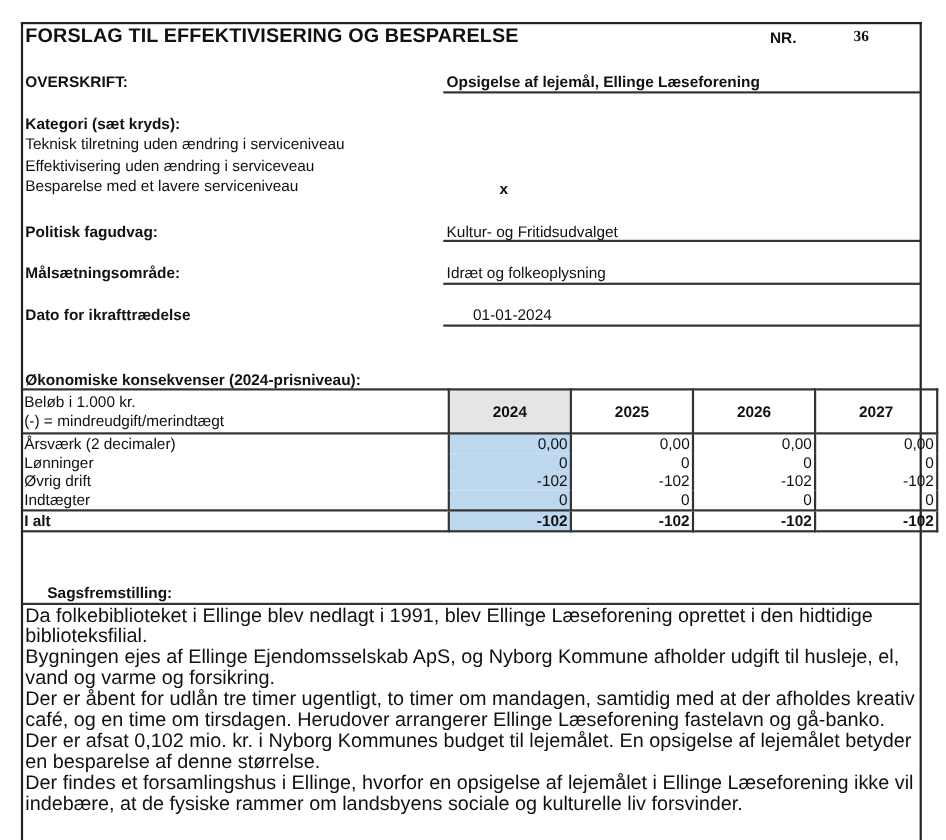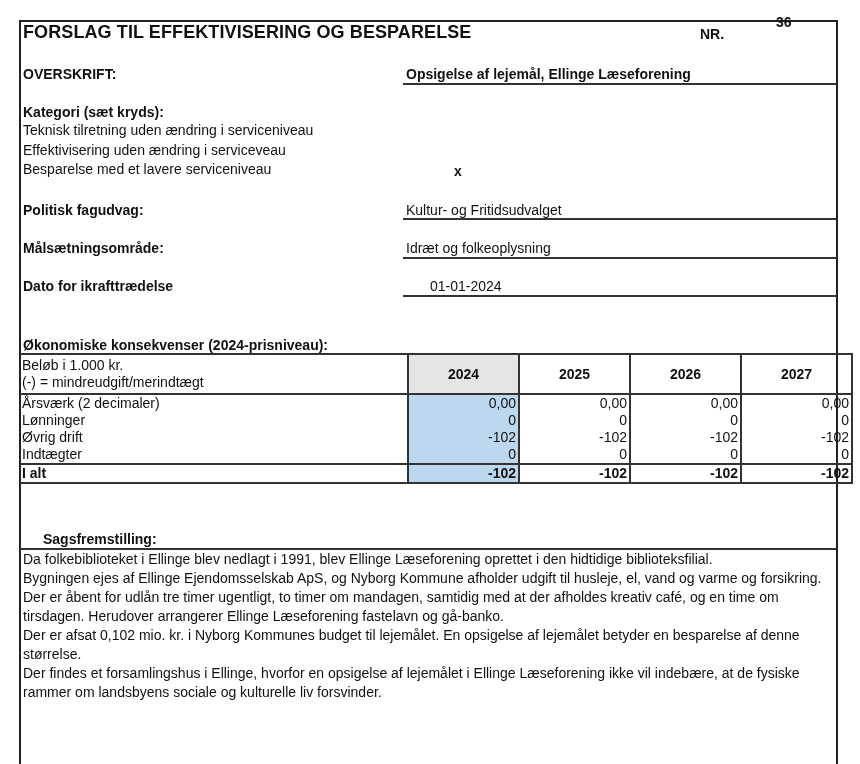--- a/index.html
+++ b/index.html
@@ -4,21 +4,21 @@
 <style>
   html, body { margin:0; padding:0; background:#ffffff; }
   body { width:860px; height:764px; position:relative; overflow:hidden;
          font-family:"Liberation Sans", sans-serif; color:#111; font-size:14px; }
   .frame { position:absolute; left:19px; top:20px; width:819px; height:760px;
            border-left:2px solid #222; border-right:2px solid #222; border-top:2px solid #222; box-sizing:border-box; }
   .abs { position:absolute; white-space:nowrap; }
   .b { font-weight:bold; }
   .title { left:23px; top:22px; font-size:18px; font-weight:bold; letter-spacing:0.1px; }
   .nr-label { left:700px; top:26px; font-size:14px; font-weight:bold; }
-  .nr-value { left:776px; top:14px; font-size:14px; font-weight:bold; }
+  .nr-value { left:776px; top:26px; font-size:14px; font-weight:bold;font-family:Liberation Serif, serif; }
   .hline { position:absolute; height:0; border-top:2px solid #333; }
   .lbl { left:23px; font-size:14px; font-weight:bold; }
   .txt { left:23px; font-size:14px; }
   .val { font-size:14px; }
 
   table.econ { position:absolute; left:20px; top:353px; border-collapse:collapse; font-size:14px; }
   table.econ td { padding:0 2px; height:17px; line-height:17px; }
   table.econ .hdr-row td { height:38px; }
   .c0 { width:383px; }
   .cy { width:105px; }
@@ -26,21 +26,21 @@
   .num { text-align:right; }
   .yearhdr { text-align:center; font-weight:bold; }
   .hdr-left { line-height:17px !important; }
   .bt { border-top:2px solid #333; }
   .bb { border-bottom:2px solid #333; }
   .bl { border-left:2px solid #333; }
   .br { border-right:2px solid #333; }
 
   .sag-title { left:23px; top:531px; font-size:14px; font-weight:bold;margin-left:20px; }
   .sag-box { position:absolute; left:20px; top:548px; width:816px; border-top:2px solid #333; }
-  .sag-text { position:absolute; left:23px; top:550px; width:815px; font-size:14px; line-height:19px; }
+  .sag-text { position:absolute; left:23px; top:550px; width:815px; font-size:18px; line-height:19px; }
   .sag-text p { margin:0; }
 </style>
 </head>
 <body>
 
 <div class="frame"></div>
 
 <div class="abs title">FORSLAG TIL EFFEKTIVISERING OG BESPARELSE</div>
 <div class="abs nr-label">NR.</div>
 <div class="abs nr-value">36</div>

